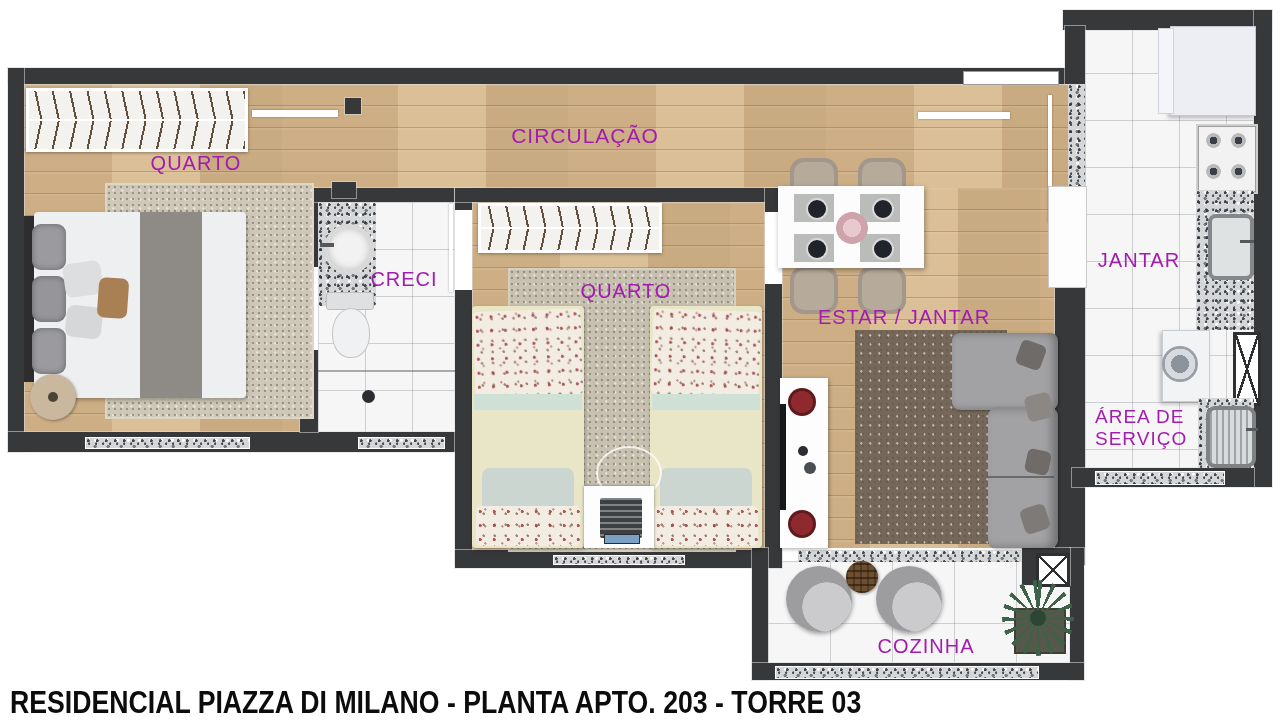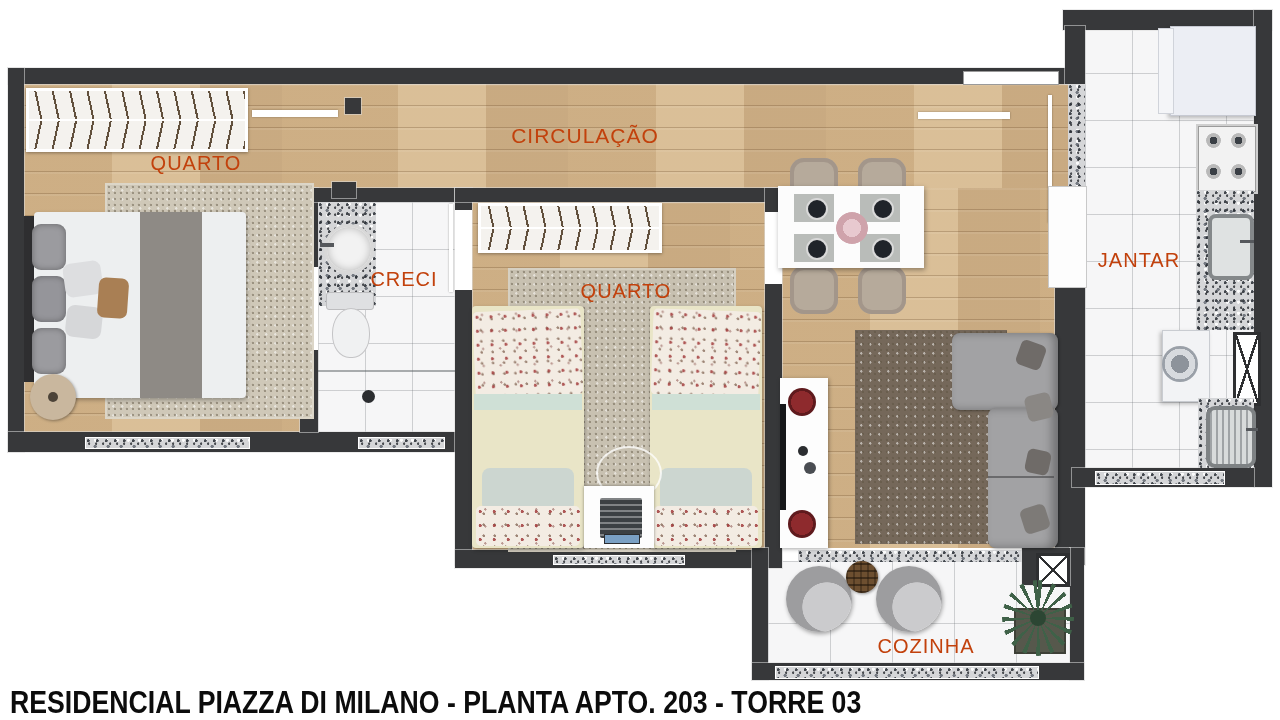--- a/index.html
+++ b/index.html
@@ -37,21 +37,21 @@
         radial-gradient(circle at 55% 20%, rgba(150,98,92,.6) 0 1px, transparent 1.4px);
       background-size:14px 14px,11px 11px,17px 17px;border-radius:5px;}
   .rugdots{background-image:
         radial-gradient(circle at 30% 30%, rgba(92,82,64,.45) 0 1px, transparent 1.4px),
         radial-gradient(circle at 70% 60%, rgba(255,255,255,.5) 0 1px, transparent 1.4px);
       background-size:6px 6px,9px 9px;}
   .xwin{background-color:#fff;border:3px solid #2e2f31;
       background-image:
         linear-gradient(to top right, transparent calc(50% - 1.2px), #2e2f31 calc(50% - 1.2px) calc(50% + 1.2px), transparent calc(50% + 1.2px)),
         linear-gradient(to bottom right, transparent calc(50% - 1.2px), #2e2f31 calc(50% - 1.2px) calc(50% + 1.2px), transparent calc(50% + 1.2px));}
-  .lbl{color:#c2410c;font-size:20px;letter-spacing:1px;white-space:nowrap;
+  .lbl{color:#a21caf;font-size:20px;letter-spacing:1px;white-space:nowrap;
        transform:translateX(-50%);font-weight:500;}
   .circle{border-radius:50%;}
   .white-leaf{background:#fff;box-shadow:0 0 2px rgba(0,0,0,.4);}
   #title{color:#0c0c0c;font-size:31px;font-weight:bold;letter-spacing:0;
          transform:scaleX(.86);transform-origin:left center;white-space:nowrap;}
 </style>
 </head>
 <body>
 
 <div id="canvas">
@@ -209,19 +209,21 @@
        background-image:repeating-linear-gradient(0deg, rgba(30,20,10,.55) 0 2px, transparent 2px 7px),repeating-linear-gradient(90deg, rgba(30,20,10,.35) 0 2px, transparent 2px 7px);box-shadow:1px 1px 3px rgba(0,0,0,.4);"></div>
   <div class="abs" style="left:1014px;top:608px;width:48px;height:42px;background:#56584c;border:2px solid #3e4037;"></div>
   <div class="abs circle" style="left:1002px;top:580px;width:72px;height:76px;
        background:repeating-conic-gradient(#3f6148 0 7deg, transparent 7deg 22deg);border-radius:50%;"></div>
   <div class="abs circle" style="left:1030px;top:610px;width:16px;height:16px;background:#2c4633;"></div>
 
   <div class="abs lbl" style="left:196px;top:152px;">QUARTO</div>
   <div class="abs lbl" style="left:585px;top:124px;font-size:21px;">CIRCULAÇÃO</div>
   <div class="abs lbl" style="left:404px;top:268px;">CRECI</div>
   <div class="abs lbl" style="left:626px;top:280px;">QUARTO</div>
+  <div class="abs lbl" style="left:904px;top:306px;">ESTAR / JANTAR</div>
   <div class="abs lbl" style="left:1139px;top:249px;">JANTAR</div>
+  <div class="abs lbl" style="left:1095px;top:406px;transform:none;white-space:normal;width:100px;line-height:22px;font-size:19px;">ÁREA DE SERVIÇO</div>
   <div class="abs lbl" style="left:926px;top:635px;">COZINHA</div>
 
 
   <div id="title" class="abs" style="left:10px;top:685px;">RESIDENCIAL PIAZZA DI MILANO - PLANTA APTO. 203 - TORRE 03</div>
 
 </div>
 
 </body></html>

